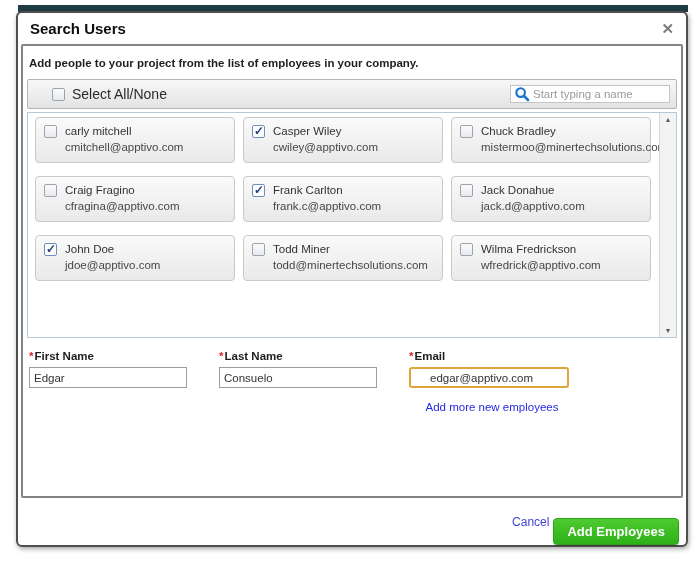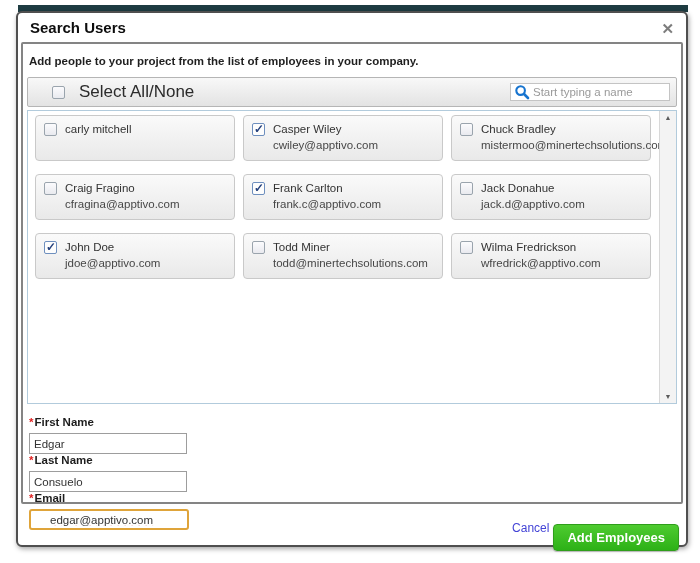--- a/index.html
+++ b/index.html
@@ -6,63 +6,63 @@
   html,body { width:700px; height:563px; background:#ffffff; font-family:"Liberation Sans", sans-serif; }
   .stage { position:relative; width:700px; height:563px; background:#fff; overflow:hidden; }
 
   
   .backdrop-bar { position:absolute; left:18px; top:5px; width:670px; height:7px; background:#1e3c42; }
 
   
   .modal { position:absolute; left:16px; top:11px; width:672px; height:536px;
            background:#fff; border:2px solid #4f4f4f; border-radius:6px;
            box-shadow:1px 2px 5px rgba(0,0,0,.35); display:flex; flex-direction:column; }
-  .modal-header { height:32px; display:flex; align-items:flex-end; padding:6px 12px; }
+  .modal-header { height:32px; display:flex; align-items:center; padding:0 12px; }
   .title { font-size:15px; font-weight:bold; color:#0d0d0d; }
   .close { margin-left:auto; color:#7d7d7d; font-size:15px; font-weight:bold; cursor:pointer; line-height:1; }
 
   
   .body-box { margin:0 3px; height:462px; border:2px solid #848484; border-radius:2px;
               background:#fff; padding:5px 4px; position:relative; }
   .instruction { margin:6px 2px 10px 2px; font-size:11.5px; font-weight:bold; color:#1f1f1f; }
 
   
   .toolbar { height:30px; border:1px solid #b5b5b5; border-radius:2px;
              background:linear-gradient(#f8f8f8,#e3e3e3); display:flex; align-items:center; padding:0 6px; }
-  .select-label { font-size:17px; color:#2b2b2b; margin-left:14px; }
+  .select-label { font-size:14px; color:#2b2b2b; margin-left:7px; }
   .toolbar .cb { margin-left:18px; }
   .search-wrap { margin-left:auto; width:160px; height:14px; background:#fff; border:1px solid #c4c4c4;
                  display:flex; align-items:center; padding:8px 3px; }
   .search-wrap svg { flex:none; }
   .search-input { border:none; outline:none; flex:1; min-width:0; font-size:11.5px; color:#333;
                   font-family:"Liberation Sans",sans-serif; margin-left:3px; background:transparent; }
   .search-input::placeholder { color:#9a9a9a; }
 
   
-  .list { margin-top:3px; height:294px; border:1px solid #b2cbdc; position:relative; background:#fff; }
+  .list { margin-top:3px; height:226px; border:1px solid #b2cbdc; position:relative; background:#fff; }
   .grid { position:absolute; left:0; top:0; right:17px; bottom:0;
           display:grid; grid-template-columns:200px 200px 200px; column-gap:8px; row-gap:13px;
           align-content:start; padding:4px 0 0 7px; }
   .card { width:200px; height:46px; border:1px solid #c9c9c9; border-radius:4px;
           background:linear-gradient(#fafafa,#e9e9e9); display:flex; padding:6px 0 0 8px; cursor:pointer; }
   .card-text { margin-left:8px; overflow:visible; }
   .nm { font-size:11.5px; color:#333; line-height:15px; white-space:nowrap; }
   .em { font-size:11.5px; color:#474747; line-height:17px; white-space:nowrap; }
 
   
   .cb { display:inline-block; width:13px; height:13px; border:1px solid #9aa4ad;
         background:linear-gradient(#fbfbfd,#e9eaef); border-radius:2px; position:relative;
         flex:none; cursor:pointer; }
   .cb.checked { border-color:#6e8fbe; background:#fdfdfd; }
   .cb.checked::after { content:"\2713"; position:absolute; left:1px; top:-2px;
                        font-size:12px; font-weight:bold; color:#24407c; }
   .card .cb { margin-top:1px; }
 
   
-  .form-row { margin-top:12px; display:flex; padding-left:2px;flex-direction:column; }
+  .form-row { margin-top:12px; display:flex; padding-left:2px; }
   .ffield { width:190px; }
   .flabel { font-size:11.5px; font-weight:bold; color:#1d1d1d; }
   .req { color:#e01f1f; margin-right:1px; }
   .inp { margin-top:5px; width:158px; height:21px; border:1px solid #9d9d9d; font-size:11.5px;
          color:#333; padding:0 4px; font-family:"Liberation Sans",sans-serif; background:#fff; }
   .inp.email { width:160px; border:2px solid #dfa43a; border-radius:3px;
                text-decoration:underline wavy #d43b3b;padding-left:19px; }
   .add-more { margin-top:13px; margin-left:382px; width:166px; text-align:center;
               font-size:11.5px; color:#2429df; cursor:pointer; }
 
@@ -106,20 +106,21 @@
           <input class="search-input" placeholder="Start typing a name" style="">
         </span>
       </div>
 
       <div class="list">
         <div class="grid" id="cards">
             <div class="card">
               <span class="cb"></span>
               <div class="card-text">
                 <div class="nm">carly mitchell</div>
+                <div class="em">cmitchell@apptivo.com</div>
               </div>
             </div>
             <div class="card">
               <span class="cb checked"></span>
               <div class="card-text">
                 <div class="nm">Casper Wiley</div>
                 <div class="em">cwiley@apptivo.com</div>
               </div>
             </div>
             <div class="card">
@@ -176,20 +177,21 @@
           <span class="arr up">▲</span>
           <span class="arr down">▼</span>
         </div>
       </div>
 
       <div class="form-row" id="form-fields">
           <div class="ffield"><div class="flabel"><span class="req">*</span><span>First Name</span></div><input class="inp" value="Edgar" style=""></div>
           <div class="ffield"><div class="flabel"><span class="req">*</span><span>Last Name</span></div><input class="inp" value="Consuelo" style=""></div>
           <div class="ffield"><div class="flabel"><span class="req">*</span><span>Email</span></div><input class="inp email" value="edgar@apptivo.com" style=""></div>
         </div>
+      <div class="add-more">Add more new employees</div>
     </div>
 
     <div class="footer">
       <a class="cancel">Cancel</a>
       <button class="add-btn">Add Employees</button>
     </div>
 
   </div>
 </div>
 

